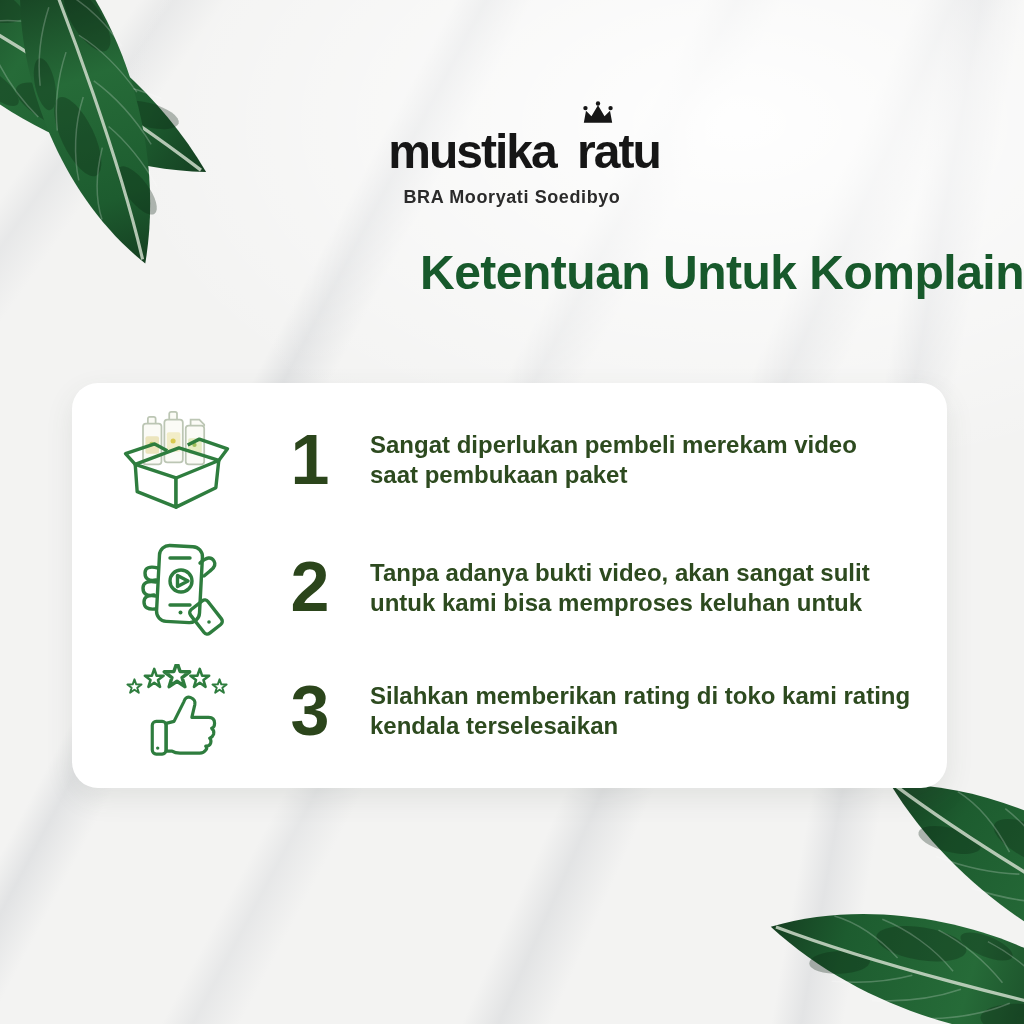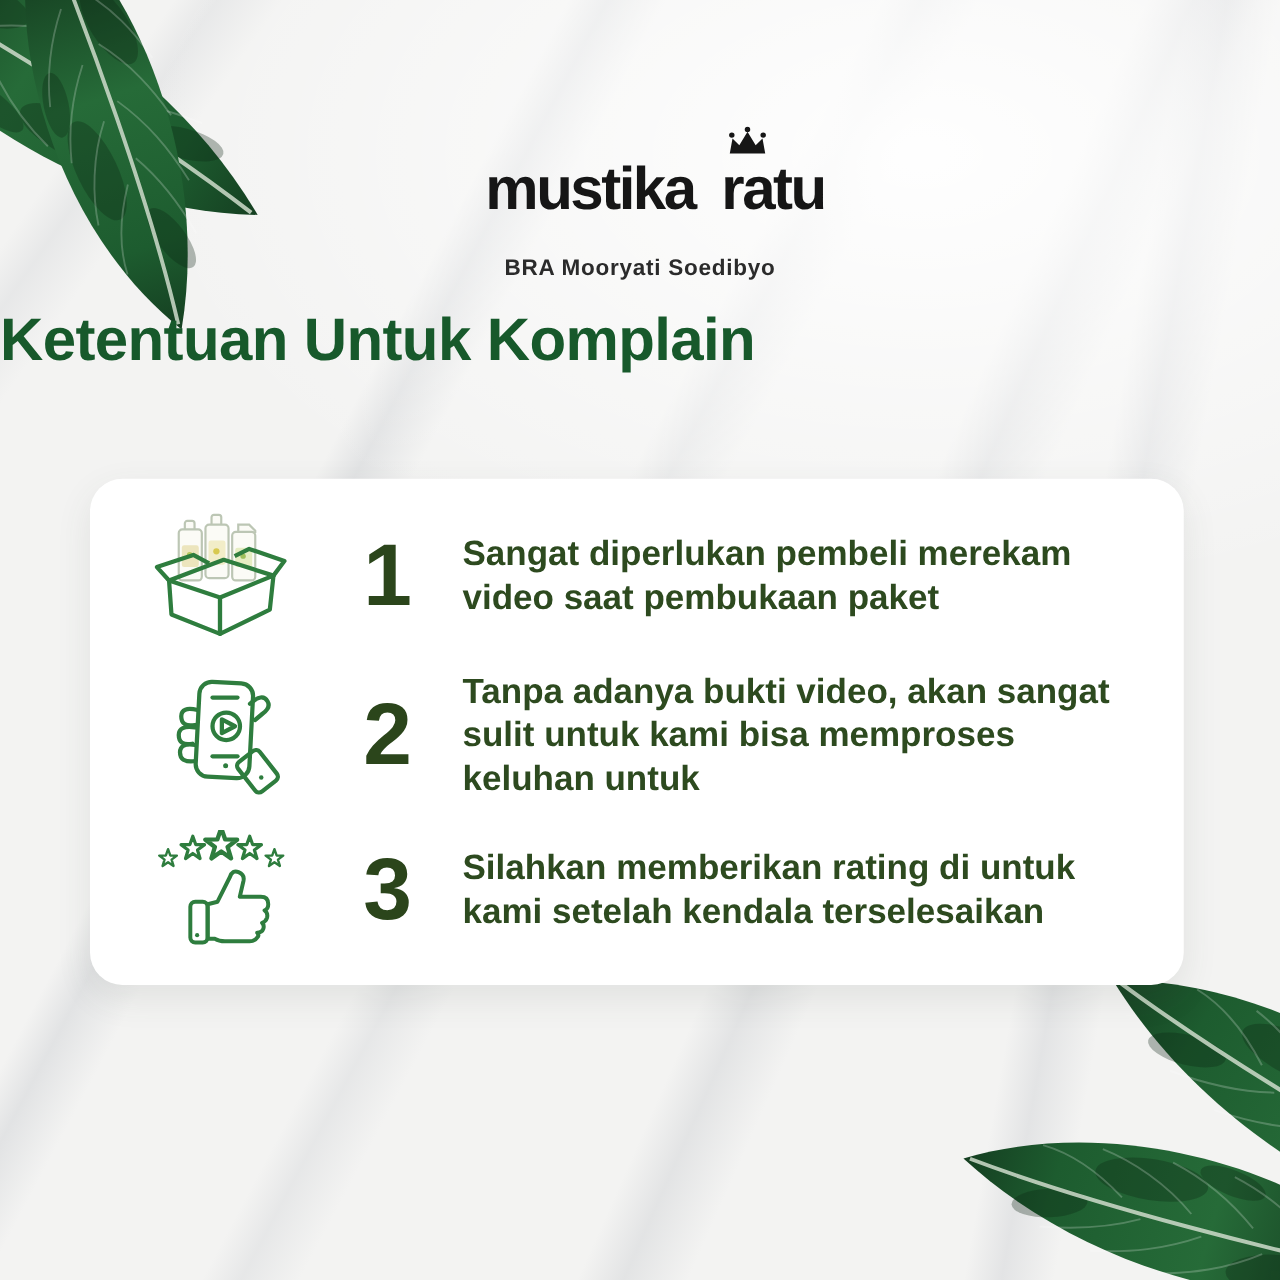--- a/index.html
+++ b/index.html
@@ -27,40 +27,40 @@
   .leaf-br-1 { width:400px; height:160px; left:1230px; top:910px;
                transform:rotate(212deg); transform-origin:0 50%; }
   .leaf-br-2 { width:380px; height:152px; left:1135px; top:950px;
                transform:rotate(196deg); transform-origin:0 50%; }
 
   
   .brand { position:absolute; top:128px; left:0; width:1024px; text-align:center; }
   .logo { font-size:48px; font-weight:bold; letter-spacing:-2px; color:#161616; line-height:1;margin-left:24px; }
   .logo .w2 { position:relative; margin-left:10px; }
   .crown { position:absolute; left:2px; top:-24px; width:38px; height:24px; }
-  .tagline { margin-top:28px; font-size:18px; font-weight:bold; letter-spacing:0.6px; color:#2b2b2b; }
-
-  
-  .headline { position:absolute; top:246px; left:0; width:1024px; text-align:left;
+  .tagline { margin-top:11px; font-size:18px; font-weight:bold; letter-spacing:0.6px; color:#2b2b2b; }
+
+  
+  .headline { position:absolute; top:246px; left:0; width:1024px; text-align:right;
               color:#17592b; font-weight:bold; font-size:48px; line-height:1.12; letter-spacing:-0.5px; }
 
   
   .card { position:absolute; left:72px; top:383px; width:875px; height:405px;
           background:#ffffff; border-radius:26px;
           box-shadow:0 10px 28px rgba(70,80,72,0.10);
           padding:26px 36px 30px 36px;
           display:flex; flex-direction:column; justify-content:space-between; }
 
   .rule-row { display:flex; align-items:center; }
   .icon-cell { width:110px; min-width:110px; margin-left:14px;
                display:flex; align-items:center; justify-content:center; }
   .num-cell { width:88px; min-width:88px; margin-left:34px; text-align:center;
               font-size:70px; font-weight:bold; color:#2b451b; line-height:0.9; }
   .text-cell { margin-left:16px; max-width:600px;
-               font-size:28px; font-weight:bold; color:#2d4a1f; line-height:1.25; }
+               font-size:24px; font-weight:bold; color:#2d4a1f; line-height:1.25; }
 
   .rule-icon { display:block; }
 </style>
 </head>
 <body>
 
 <div class="stage">
 
   <svg width="0" height="0" style="position:absolute" aria-hidden="true">
     <defs>
@@ -194,17 +194,17 @@
             <use href="#starP" transform="translate(98,23) scale(0.75)" vector-effect="non-scaling-stroke"></use>
           </g>
           <g stroke="#2e7d3e" stroke-width="3.2" fill="none" stroke-linecap="round" stroke-linejoin="round">
             <rect x="30" y="58" width="14" height="33" rx="4"></rect>
             <path d="M44,88 L44,60 L52,58 L62,38 q2,-6 7,-4 q5,2 4,7 l-3,13 h17 q6,0 6,6 q0,4 -3,5 q3,2 2,6 q-1,3 -4,4 q2,2 1,5 q-1,3 -5,3 q2,2 0,4 q-2,3 -6,3 h-20 q-5,0 -8,-2 Z"></path>
           </g>
           <circle cx="35.5" cy="85" r="1.7" fill="#2e7d3e"></circle>
         </svg>
       </div>
       <div class="num-cell">3</div>
-      <div class="text-cell">Silahkan memberikan rating di untuk kami setelah kendala terselesaikan</div>
+      <div class="text-cell">Silahkan memberikan rating di toko kami rating kendala terselesaikan</div>
     </div>
 
   </div>
 </div>
 
 </body></html>

